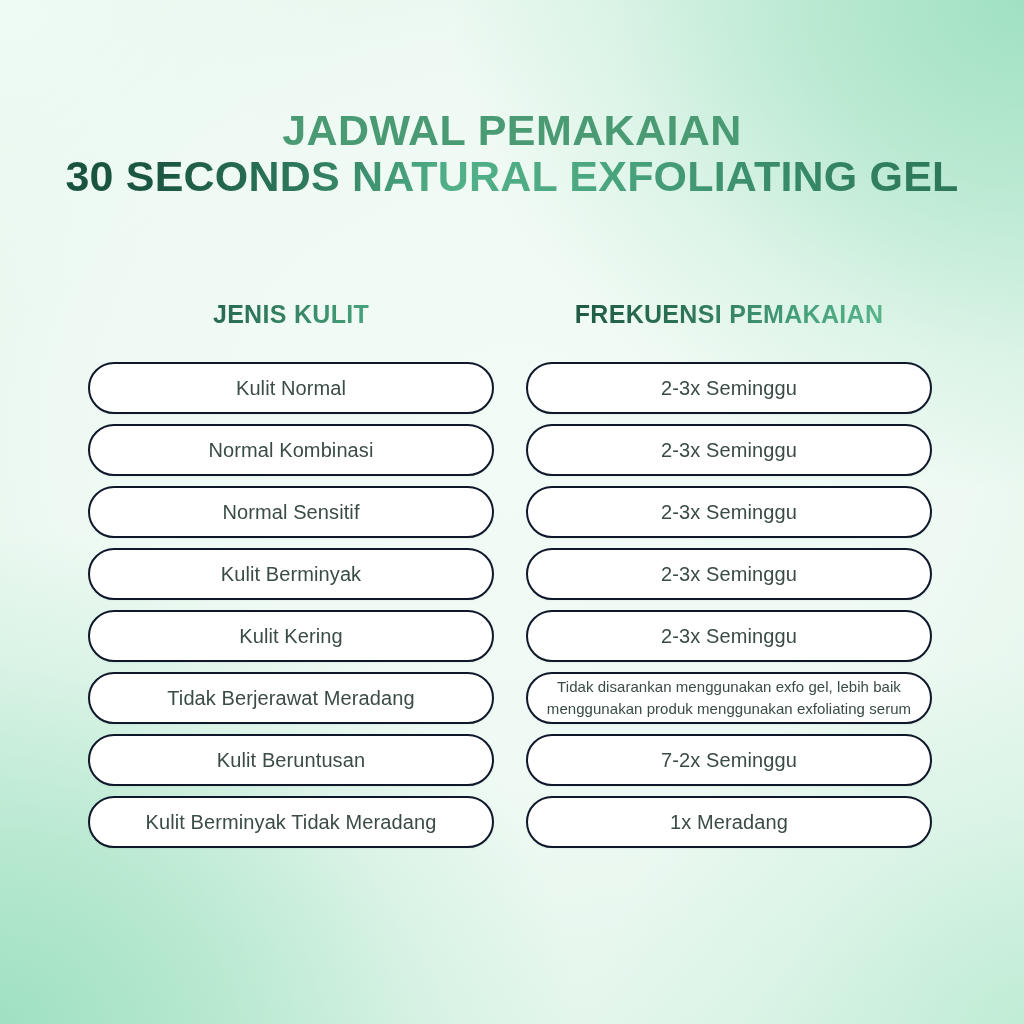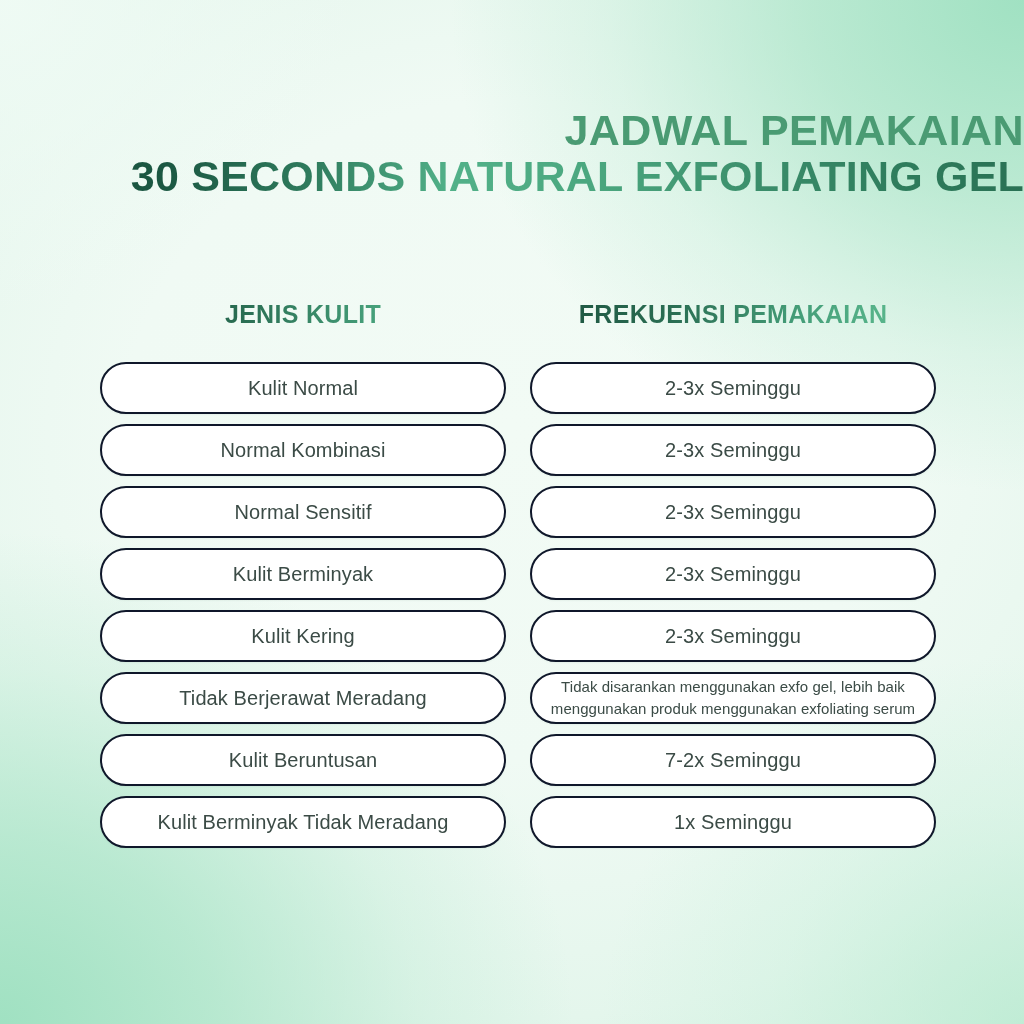--- a/index.html
+++ b/index.html
@@ -64,21 +64,21 @@
     position:relative;
     width:1024px; height:1024px;
     z-index:2;
   }
 
   
   .title-block {
     position:absolute;
     left:0; right:0;
     top:108px;
-    text-align:right;
+    text-align:center;
   }
   #title-line1 {
     font-size:43px;
     font-weight:800;
     letter-spacing:0.4px;
     line-height:1.05;
     color:#4A9B73;
     white-space:nowrap;
   }
   #title-line2 {
@@ -98,25 +98,25 @@
         #2A7154 100%);
     -webkit-background-clip:text;
     background-clip:text;
     color:transparent;
     -webkit-text-fill-color:transparent;
   }
 
   
   .columns {
     position:absolute;
-    left:100px;
+    left:88px;
     top:300px;
     width:856px;
     display:flex;
-    gap:24px;
+    gap:32px;
   }
   .col { width:406px; }
   .col-head {
     text-align:center;
     font-size:25px;
     font-weight:800;
     letter-spacing:0.3px;
     height:44px;
     white-space:nowrap;
     background-image:linear-gradient(90deg, #1B4F3C 0%, #2A6E53 35%, #46A07A 68%, #63C195 100%);
@@ -221,19 +221,19 @@
         <div class="pill">
             <span class="pill-text">2-3x Seminggu</span>
           </div>
         <div class="pill small">
             <span class="pill-text">Tidak disarankan menggunakan exfo gel, lebih baik menggunakan produk menggunakan exfoliating serum</span>
           </div>
         <div class="pill">
             <span class="pill-text">7-2x Seminggu</span>
           </div>
         <div class="pill">
-            <span class="pill-text">1x Seminggu</span>
+            <span class="pill-text">1x Meradang</span>
           </div>
       </div>
     </div>
 
   </div>
 </div>
 
 </body></html>

